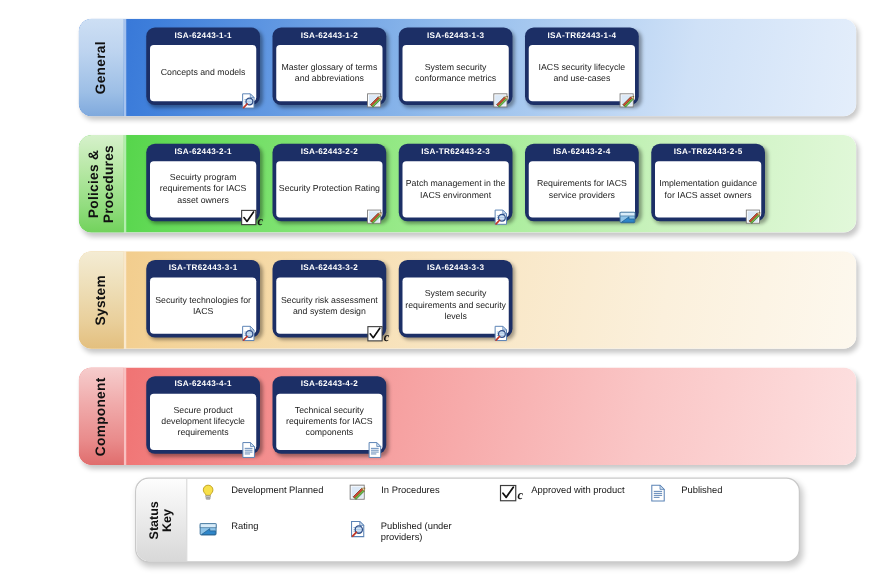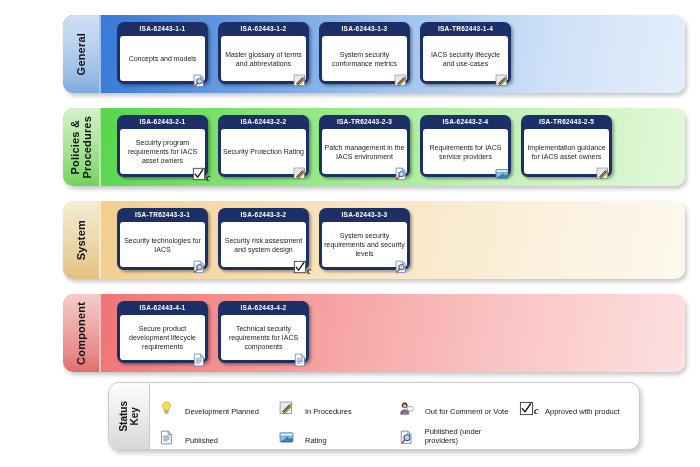--- a/index.html
+++ b/index.html
@@ -144,21 +144,21 @@
     font-size:10px;font-weight:bold;color:#111;
     line-height:11px;text-align:center;white-space:pre-line;
   }
   .legend-grid{
     position:absolute;left:46px;top:4px;right:4px;bottom:4px;
     display:grid;
     grid-template-columns:repeat(4,1fr);
     grid-template-rows:1fr 1fr;
   }
   .legend-item{
-    display:flex;align-items:flex-end;gap:6px;
+    display:flex;align-items:flex-start;gap:6px;
     padding-left:4px;
   }
   .legend-item .lbl{
     font-size:7.5px;line-height:9px;color:#161616;
   }
   .legend-icon{width:20px;display:flex;align-items:flex-end;justify-content:flex-start;}
 </style>
 </head>
 <body>
 
@@ -499,35 +499,20 @@
         </g>
       </svg>
           </span>
         </span>
         <span class="lbl">In Procedures</span>
       </div>
       <div class="legend-item">
         <span class="legend-icon">
           <span class="ic-wrap">
             <svg class="ic" width="15" height="15" viewBox="0 0 16 16">
-        <circle cx="6" cy="4.6" r="2.8" fill="#3a2a1d" stroke="#241812" stroke-width=".5"></circle>
-        <circle cx="6" cy="5.2" r="1.9" fill="#e8b98c"></circle>
-        <path d="M1.6 14c0-3 2-4.6 4.4-4.6S10.4 11 10.4 14z" fill="#6f5b8e" stroke="#3e3154" stroke-width=".5"></path>
-        <path d="M3.4 14c0-2.4 1.2-3.7 2.6-3.7S8.6 11.6 8.6 14z" fill="#8f79ad"></path>
-        <ellipse cx="12.1" cy="8.3" rx="3.3" ry="2.6" fill="#ffffff" stroke="#7a7a7a" stroke-width=".7"></ellipse>
-        <polygon points="10.2,10.2 9.1,12.2 11.4,10.9" fill="#ffffff" stroke="#7a7a7a" stroke-width=".6"></polygon>
-      </svg>
-          </span>
-        </span>
-        <span class="lbl">Out for Comment or Vote</span>
-      </div>
-      <div class="legend-item">
-        <span class="legend-icon">
-          <span class="ic-wrap">
-            <svg class="ic" width="15" height="15" viewBox="0 0 16 16">
         <rect x="1.5" y="1.5" width="13" height="13" fill="#ffffff" stroke="#3c3c3c" stroke-width="1"></rect>
         <path d="M3.6 8.1 L6.4 11.6 L12.4 2.9" fill="none" stroke="#111111" stroke-width="1.5" stroke-linecap="round" stroke-linejoin="round"></path>
       </svg>
           </span>
           <span class="cmark">c</span>
         </span>
         <span class="lbl">Approved with product</span>
       </div>
       <div class="legend-item">
         <span class="legend-icon">

